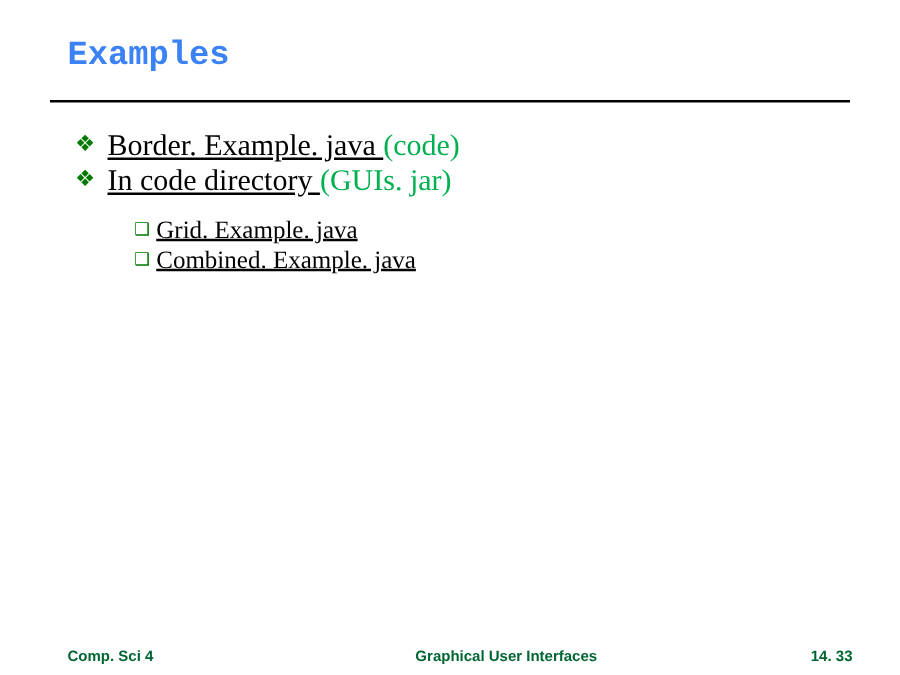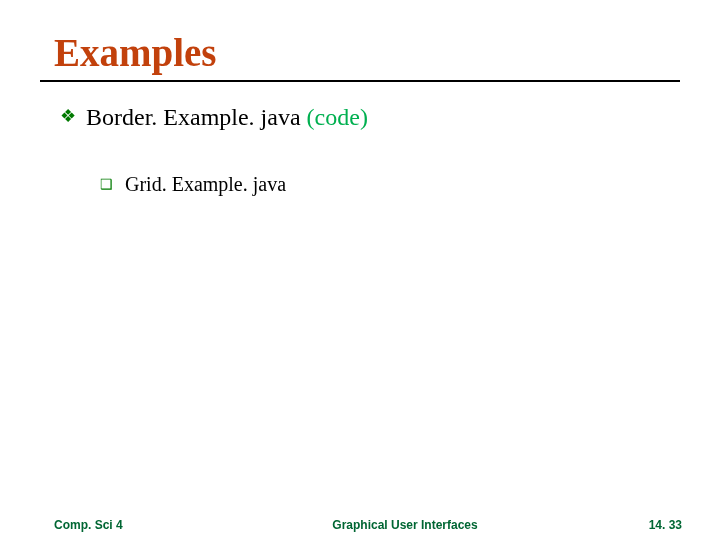--- a/index.html
+++ b/index.html
@@ -16,24 +16,24 @@
   .slide {
     width: 720px;
     height: 540px;
     position: relative;
     box-sizing: border-box;
   }
   .title {
     position: absolute;
     left: 54px;
     top: 30px;
-    font-family: Liberation Serif, serif;
+    font-family: Liberation Mono, monospace;
     font-weight: 700;
-    font-size: 39px;
-    color: #c2410c;
+    font-size: 27px;
+    color: #3b82f6;
   }
   .rule {
     position: absolute;
     left: 40px;
     top: 80px;
     width: 640px;
     height: 2px;
     background: #000;
   }
   .bullet-main {
@@ -44,25 +44,26 @@
   }
   .bullet-main .mark {
     color: #007a00;
     font-size: 18px;
     position: relative;
     top: -3px;
     display: inline-block;
     width: 20px;
   }
   .green { color: #00b050; }
-  .black { color: #000; }
+  .black { color: #000; text-decoration: underline; }
   .bullet-sub {
     position: absolute;
     left: 100px;
     font-size: 20px;
+    text-align: right;
   }
   .bullet-sub .mark {
     color: #007a00;
     font-size: 14px;
     position: relative;
     top: -2px;
     display: inline-block;
     width: 20px;
   }
   .footer {
@@ -85,26 +86,34 @@
 <div class="slide">
 
   <div class="title">Examples</div>
   <div class="rule"></div>
 
   <div class="bullet-main" style="top:104px;">
     <span class="mark">❖</span>
     <span class="black">Border. Example. java </span><span class="green">(code)</span>
   </div>
 
+  <div class="bullet-main" style="top:132px;">
+    <span class="mark">❖</span>
+    <span class="black">In code directory </span><span class="green">(GUIs. jar)</span>
+  </div>
 
   <div class="bullet-sub" style="top:173px;">
     <span class="mark">❑</span>
     <span class="black">Grid. Example. java</span>
   </div>
 
+  <div class="bullet-sub" style="top:197px;">
+    <span class="mark">❑</span>
+    <span class="black">Combined. Example. java</span>
+  </div>
 
   <div class="footer">
     <span class="footer-left">Comp. Sci 4</span>
     <span class="footer-center">Graphical User Interfaces</span>
     <span class="footer-right">14. 33</span>
   </div>
 
 </div>
 
 </body></html>

